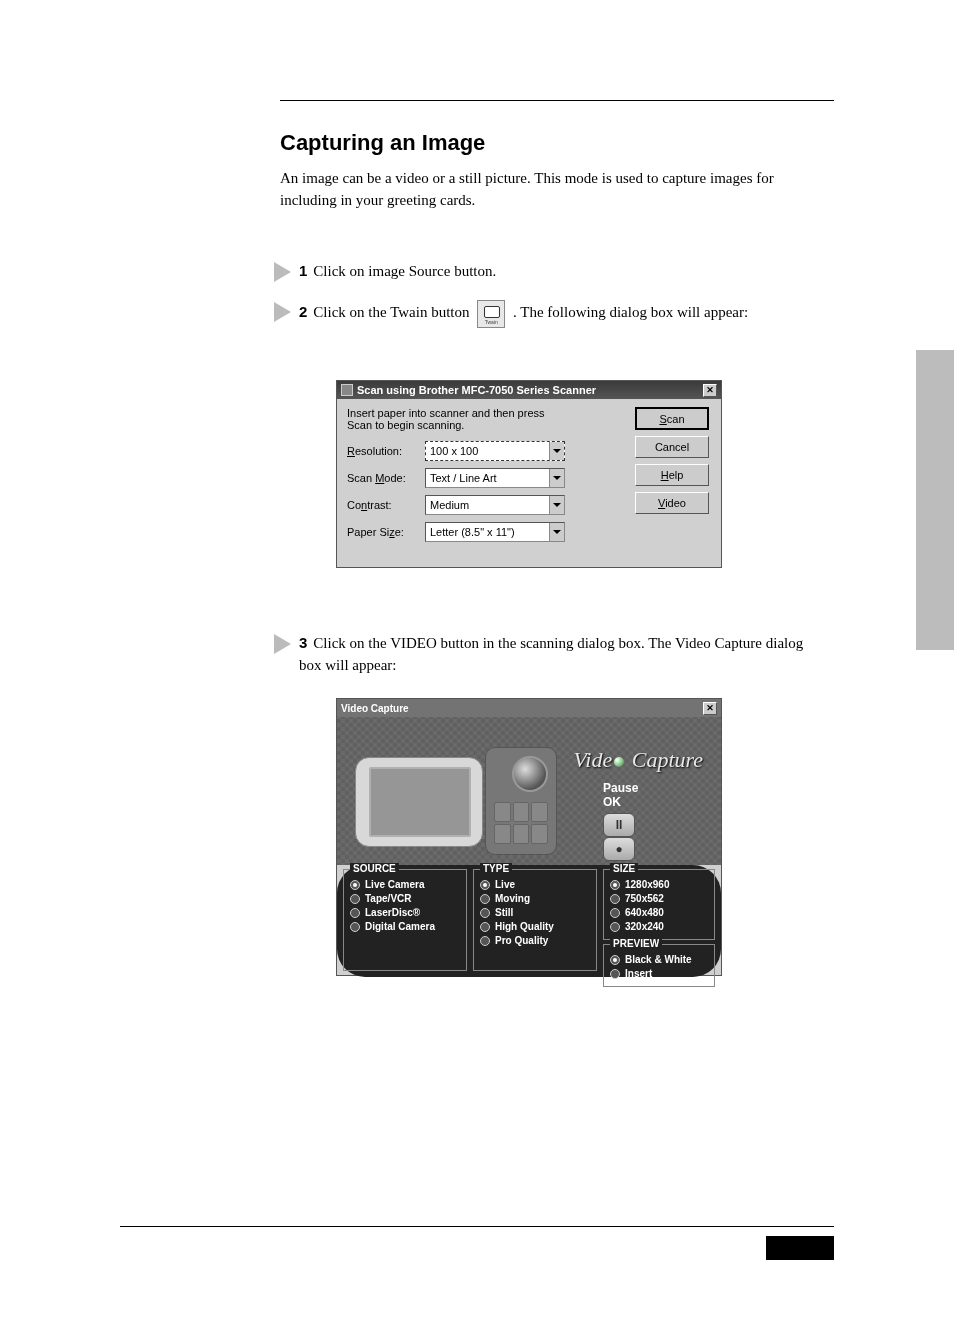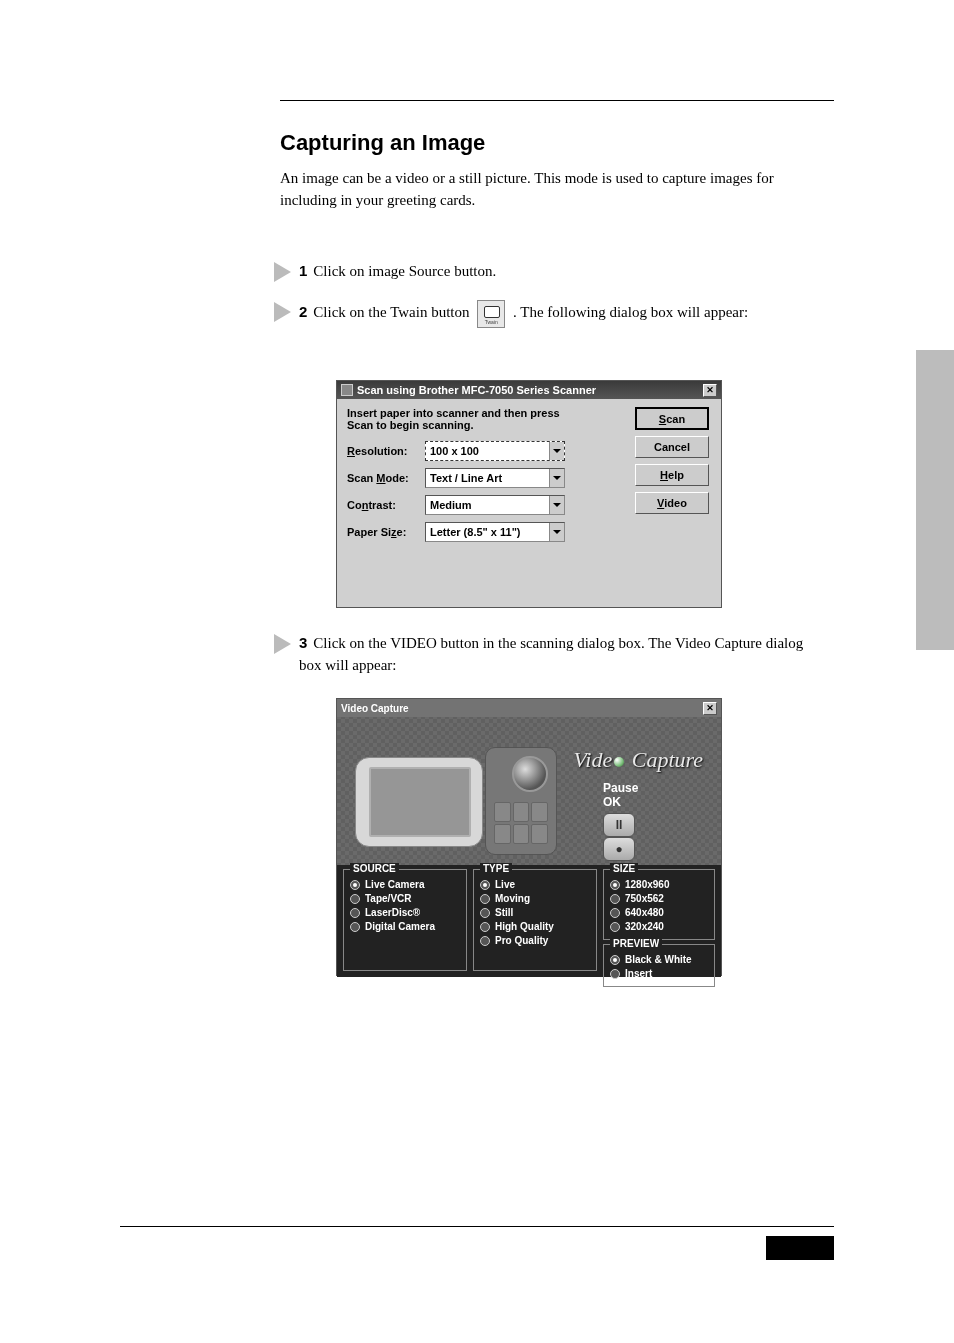--- a/index.html
+++ b/index.html
@@ -84,21 +84,21 @@
       text-align: center;
       font-family: Arial;
       color: #444;
     }
     
     .dialog-scan {
       position: absolute;
       left: 336px;
       top: 380px;
       width: 386px;
-      height: 228px;
+      height: 188px;
       border: 1px solid #555;
       background: #d0d0d0;
       font-family: 'MS Sans Serif', Tahoma, Arial, sans-serif;
       font-size: 11px;
     }
     .dialog-title {
       background: linear-gradient(#3a3a3a, #555);
       color: #fff;
       font-weight: bold;
       padding: 2px 4px;
@@ -117,21 +117,21 @@
       width: 14px; height: 13px;
       background: #ccc;
       border: 1px solid #fff;
       border-right-color: #555; border-bottom-color: #555;
       font-size: 9px;
       line-height: 11px;
       text-align: center;
       color: #000;
       font-family: Arial;
     }
-    .dialog-body { padding: 8px 10px; position: relative; font-weight: bold; }
+    .dialog-body { padding: 8px 10px; position: relative; }
     .dlg-instr { font-size: 11px; margin-bottom: 10px; width: 220px; }
     .field-row { display: flex; align-items: center; margin: 7px 0; }
     .field-label { width: 78px; font-size: 11px; }
     .field-label u { text-decoration: underline; }
     .combo {
       flex: 0 0 140px;
       height: 20px;
       background: #fff;
       border: 1px solid #888;
       border-top-color: #555; border-left-color: #555;
@@ -255,20 +255,21 @@
       background: radial-gradient(circle at 35% 35%, #eee, #777);
       border:1px solid #333;
     }
     .video-bottom {
       height: 112px;
       background: #222;
       color: #fff;
       padding: 4px 6px 6px;
       display: flex;
       gap: 6px;
+      border-radius: 28px;
     }
     .fieldset {
       border: 1px solid #888;
       padding: 6px 6px 4px;
       position: relative;
       flex: 1;
     }
     .fieldset .legend {
       position: absolute;
       top: -7px; left: 6px;

